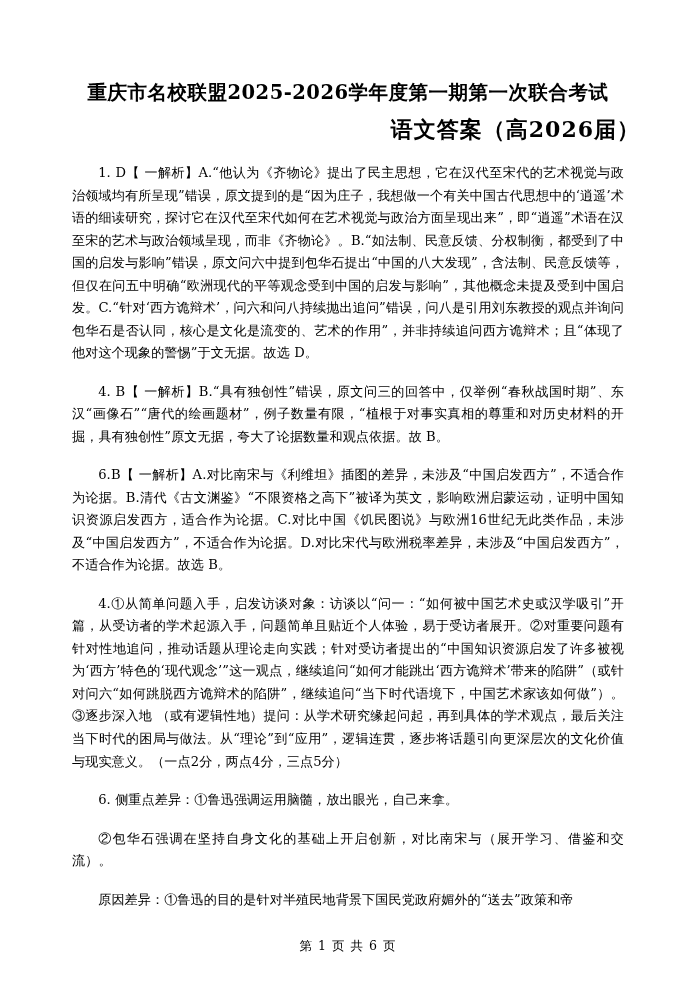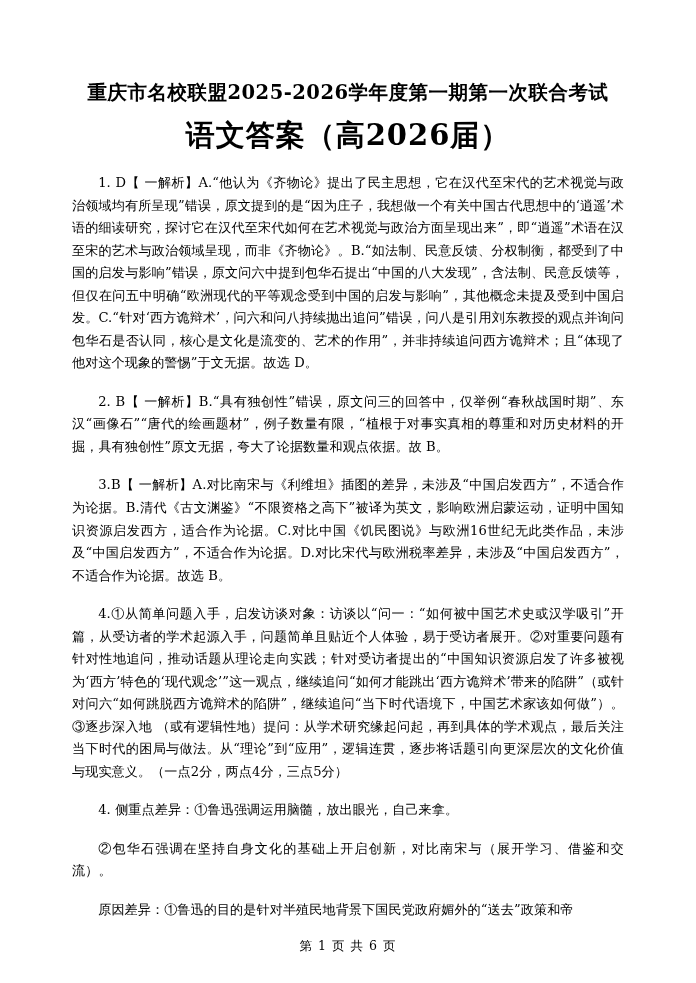--- a/index.html
+++ b/index.html
@@ -25,22 +25,22 @@
   .title-line1 {
     text-align: center;
     font-size: 19.5px;
     font-weight: bold;
     letter-spacing: 0.5px;
     line-height: 1.5;
     margin: 0 0 4px 0;
     font-family: "DejaVu Serif", "Liberation Serif", serif;
   }
   .title-line2 {
-    text-align: center;
-    font-size: 29px;
+    text-align: right;
+    font-size: 22px;
     font-weight: bold;
     letter-spacing: 1px;
     line-height: 1.45;
     margin: 7px 0 8px 0;
     font-family: "DejaVu Serif", "Liberation Serif", serif;
   }
   .body-text {
     font-size: 13.1px;
     line-height: 1.72;
     text-align: justify;
@@ -64,23 +64,23 @@
 </head>
 <body>
 
 <div class="page">
 
   <h1 class="title-line1">重庆市名校联盟2025-2026学年度第一期第一次联合考试</h1>
   <h2 class="title-line2">语文答案（高2026届）</h2>
 
   <div class="body-text">
     <p class="para">1. D【                  一解析】A.“他认为《齐物论》提出了民主思想，它在汉代至宋代的艺术视觉与政治领域均有所呈现”错误，原文提到的是“因为庄子，我想做一个有关中国古代思想中的‘逍遥’术语的细读研究，探讨它在汉代至宋代如何在艺术视觉与政治方面呈现出来”，即“逍遥”术语在汉至宋的艺术与政治领域呈现，而非《齐物论》。B.“如法制、民意反馈、分权制衡，都受到了中国的启发与影响”错误，原文问六中提到包华石提出“中国的八大发现”，含法制、民意反馈等，但仅在问五中明确“欧洲现代的平等观念受到中国的启发与影响”，其他概念未提及受到中国启发。C.“针对‘西方诡辩术’，问六和问八持续抛出追问”错误，问八是引用刘东教授的观点并询问包华石是否认同，核心是文化是流变的、艺术的作用”，并非持续追问西方诡辩术；且“体现了他对这个现象的警惕”于文无据。故选 D。</p>
-    <p class="para">2. B【                  一解析】B.“具有独创性”错误，原文问三的回答中，仅举例“春秋战国时期”、东汉“画像石”“唐代的绘画题材”，例子数量有限，“植根于对事实真相的尊重和对历史材料的开掘，具有独创性”原文无据，夸大了论据数量和观点依据。故 B。</p>
-    <p class="para">3.B【                  一解析】A.对比南宋与《利维坦》插图的差异，未涉及“中国启发西方”，不适合作为论据。B.清代《古文渊鉴》“不限资格之高下”被译为英文，影响欧洲启蒙运动，证明中国知识资源启发西方，适合作为论据。C.对比中国《饥民图说》与欧洲16世纪无此类作品，未涉及“中国启发西方”，不适合作为论据。D.对比宋代与欧洲税率差异，未涉及“中国启发西方”，不适合作为论据。故选 B。</p>
+    <p class="para">4. B【                  一解析】B.“具有独创性”错误，原文问三的回答中，仅举例“春秋战国时期”、东汉“画像石”“唐代的绘画题材”，例子数量有限，“植根于对事实真相的尊重和对历史材料的开掘，具有独创性”原文无据，夸大了论据数量和观点依据。故 B。</p>
+    <p class="para">6.B【                  一解析】A.对比南宋与《利维坦》插图的差异，未涉及“中国启发西方”，不适合作为论据。B.清代《古文渊鉴》“不限资格之高下”被译为英文，影响欧洲启蒙运动，证明中国知识资源启发西方，适合作为论据。C.对比中国《饥民图说》与欧洲16世纪无此类作品，未涉及“中国启发西方”，不适合作为论据。D.对比宋代与欧洲税率差异，未涉及“中国启发西方”，不适合作为论据。故选 B。</p>
     <p class="para">4.①从简单问题入手，启发访谈对象：访谈以“问一：“如何被中国艺术史或汉学吸引”开篇，从受访者的学术起源入手，问题简单且贴近个人体验，易于受访者展开。②对重要问题有针对性地追问，推动话题从理论走向实践；针对受访者提出的“中国知识资源启发了许多被视为‘西方’特色的‘现代观念’”这一观点，继续追问“如何才能跳出‘西方诡辩术’带来的陷阱”（或针对问六“如何跳脱西方诡辩术的陷阱”，继续追问“当下时代语境下，中国艺术家该如何做”）。③逐步深入地 （或有逻辑性地）提问：从学术研究缘起问起，再到具体的学术观点，最后关注当下时代的困局与做法。从“理论”到“应用”，逻辑连贯，逐步将话题引向更深层次的文化价值与现实意义。（一点2分，两点4分，三点5分）</p>
-    <p class="para">4. 侧重点差异：①鲁迅强调运用脑髓，放出眼光，自己来拿。</p>
+    <p class="para">6. 侧重点差异：①鲁迅强调运用脑髓，放出眼光，自己来拿。</p>
     <p class="para">②包华石强调在坚持自身文化的基础上开启创新，对比南宋与（展开学习、借鉴和交流）。</p>
     <p class="para">原因差异：①鲁迅的目的是针对半殖民地背景下国民党政府媚外的“送去”政策和帝</p>
   </div>
 
   <div class="footer">第 1 页 共 6 页</div>
 
 </div>
 
 </body></html>

